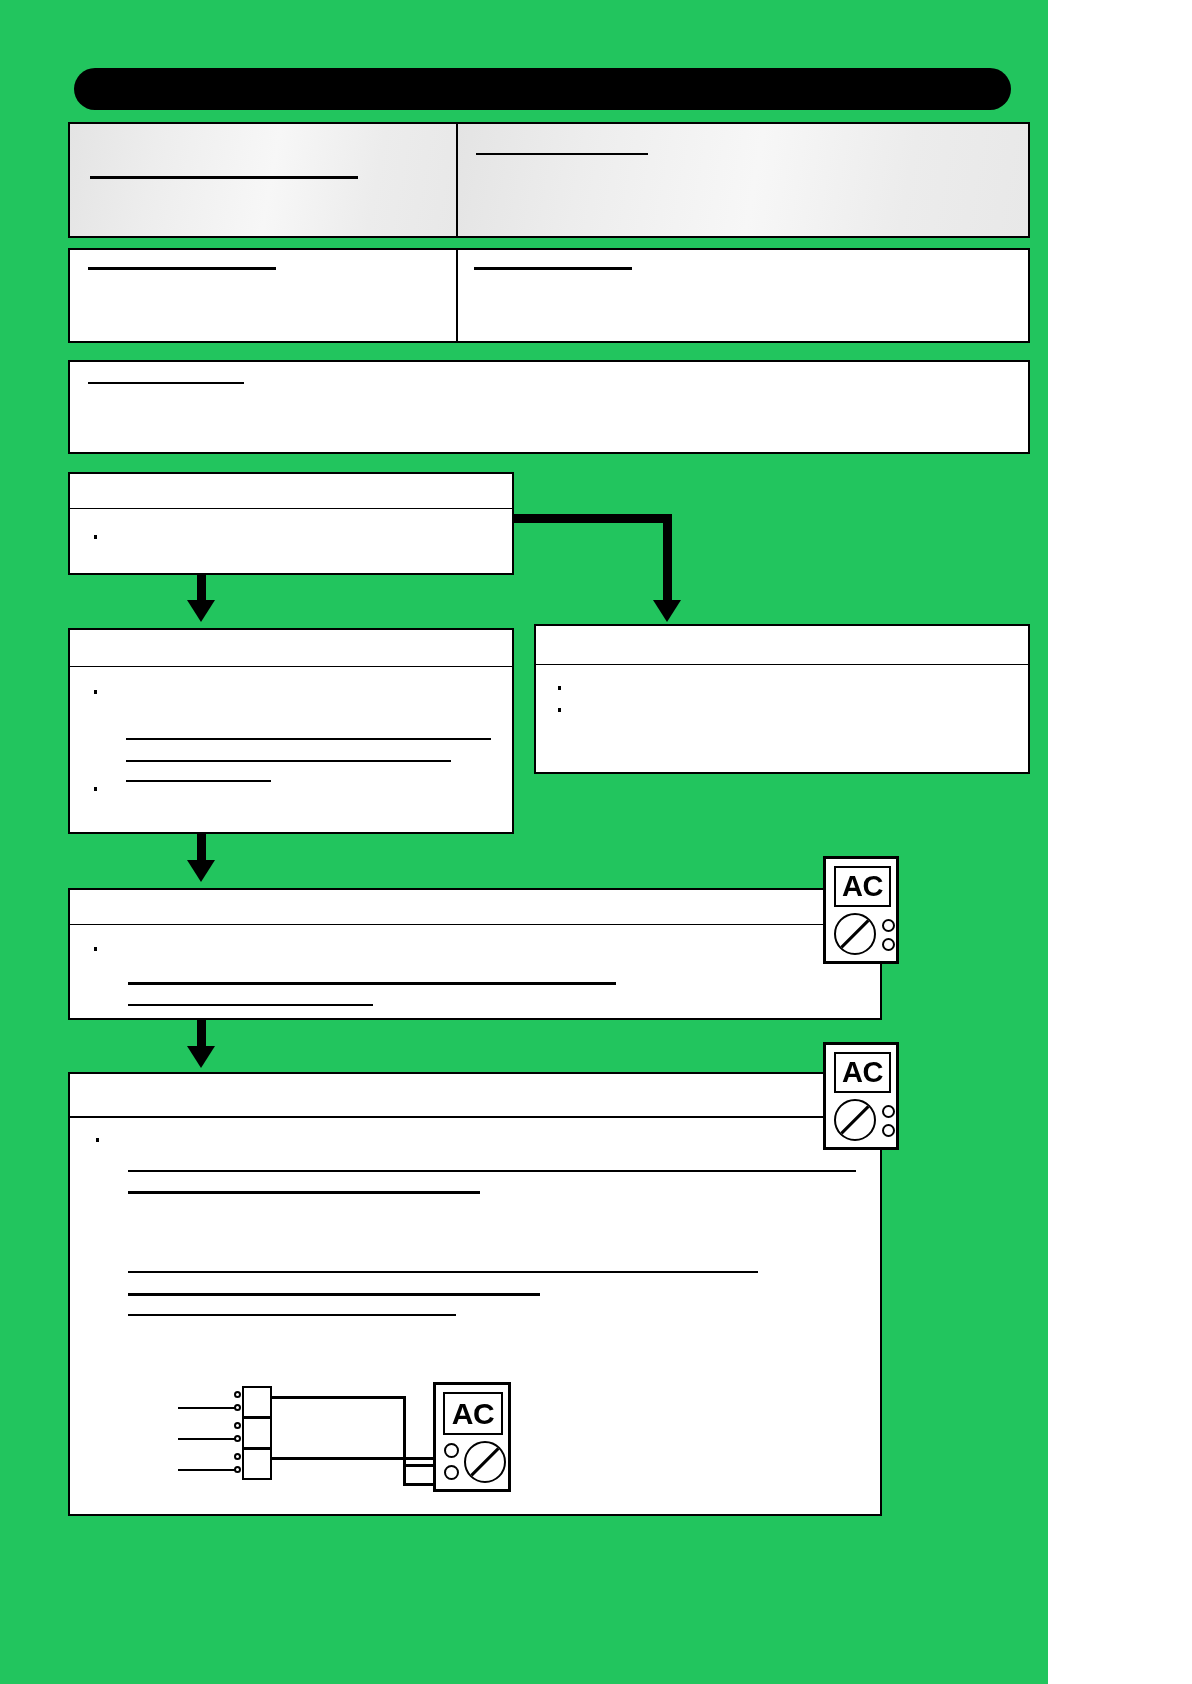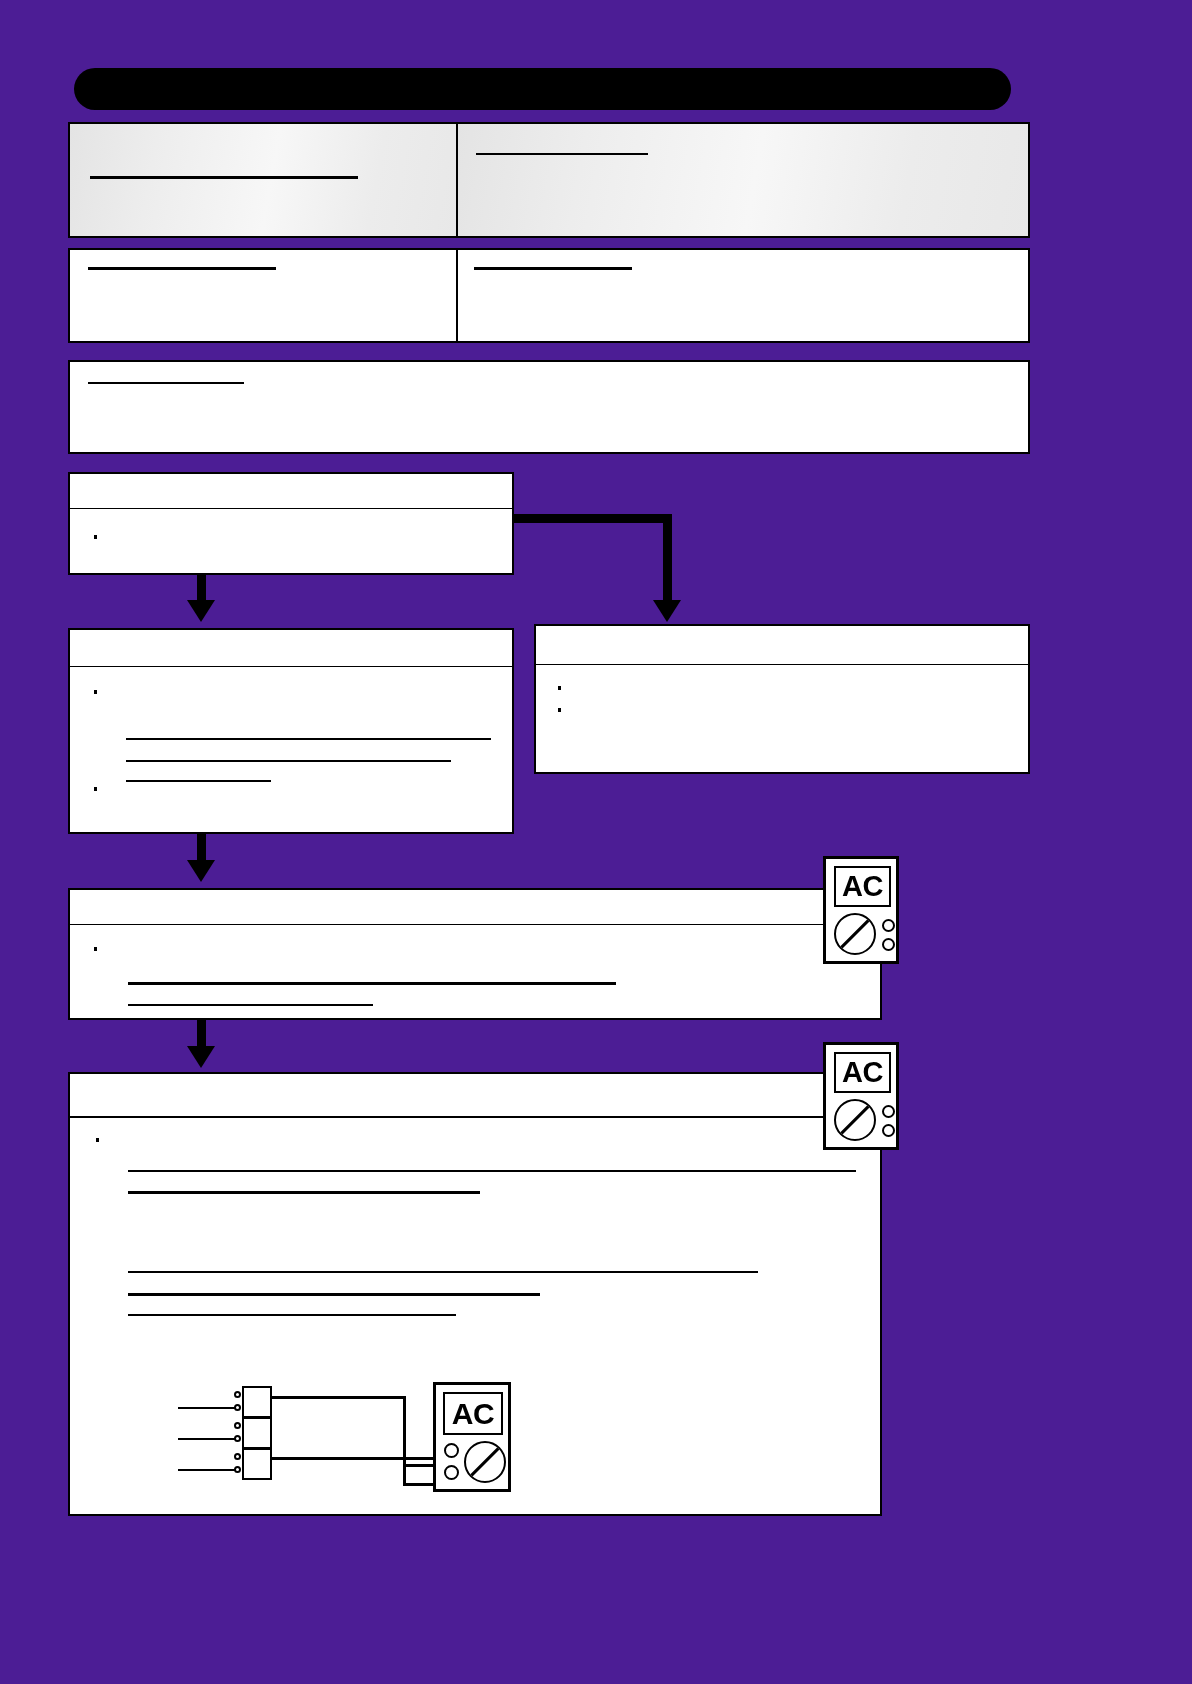--- a/index.html
+++ b/index.html
@@ -5,23 +5,23 @@
   html, body {
     margin: 0;
     padding: 0;
     background: #ffffff;
   }
   body {
     font-family: "Liberation Sans", sans-serif;
   }
   #page {
     position: relative;
-    width: 1192px;
+    width: 1048px;
     height: 1684px;
-    background: #4c1d95;
+    background: #22c55e;
     overflow: hidden;
   }
 
   
   .abs { position: absolute; box-sizing: border-box; }
 
   
   .header-bar {
     background: #000000;
     border-radius: 26px;

